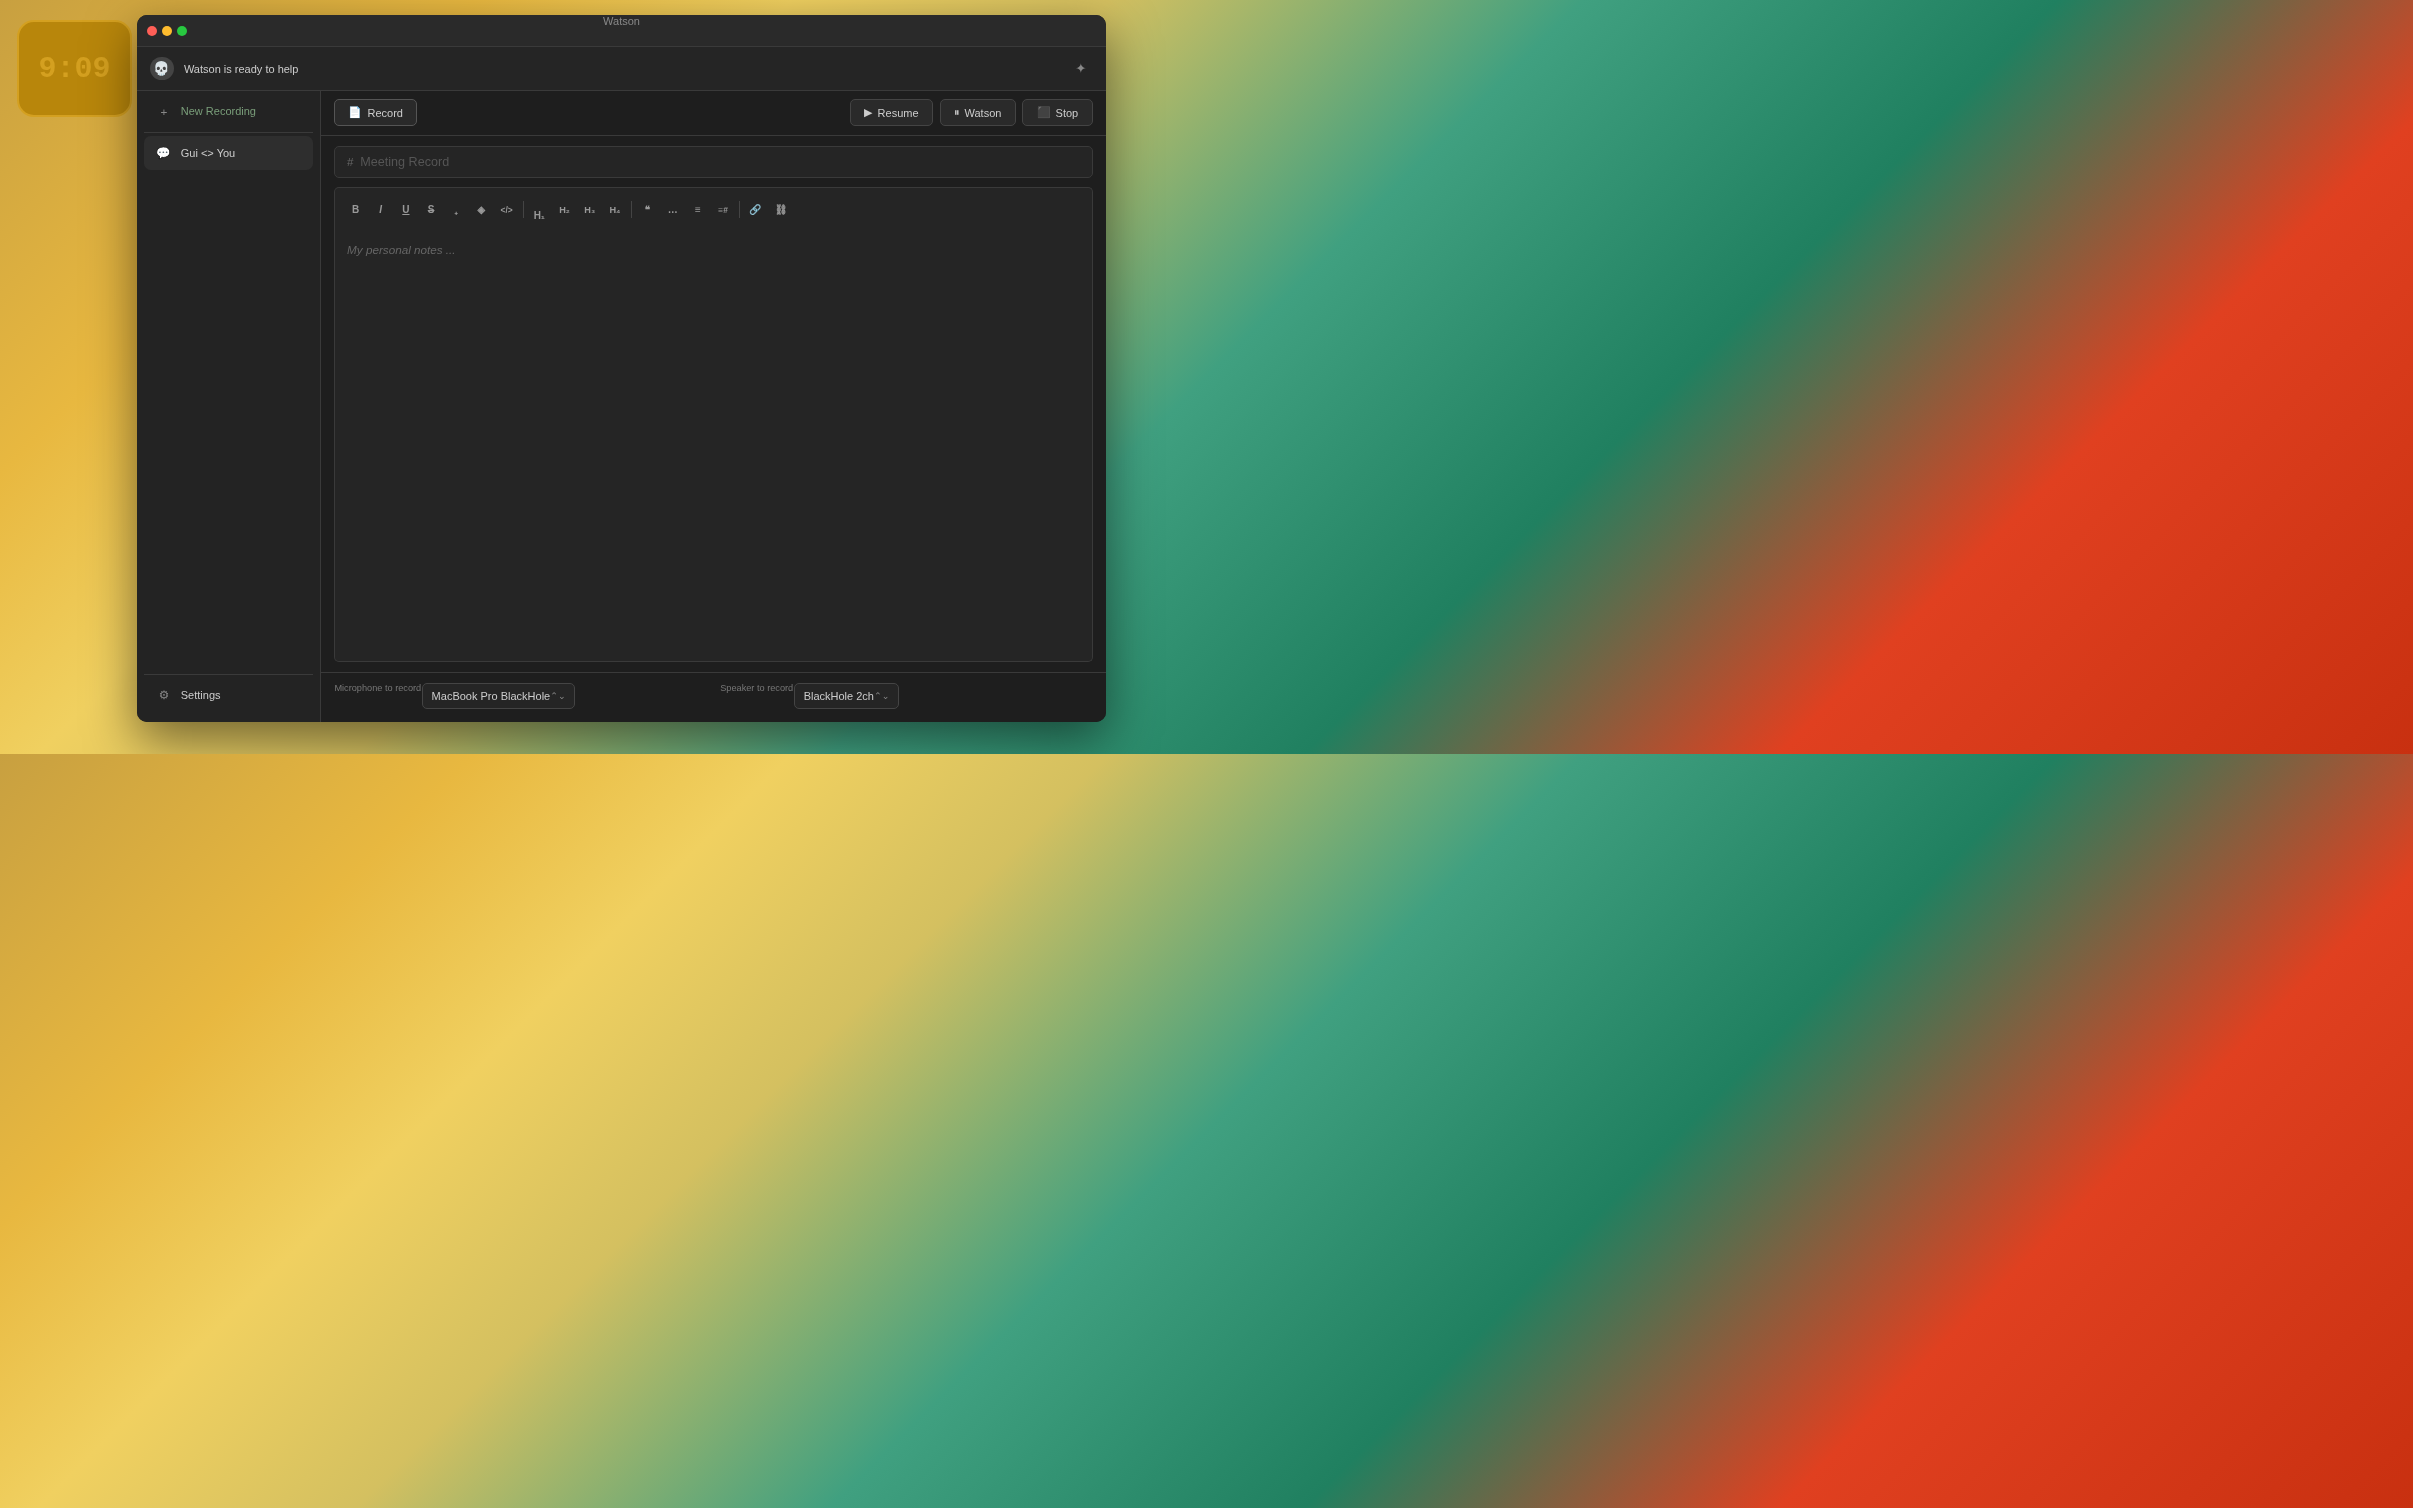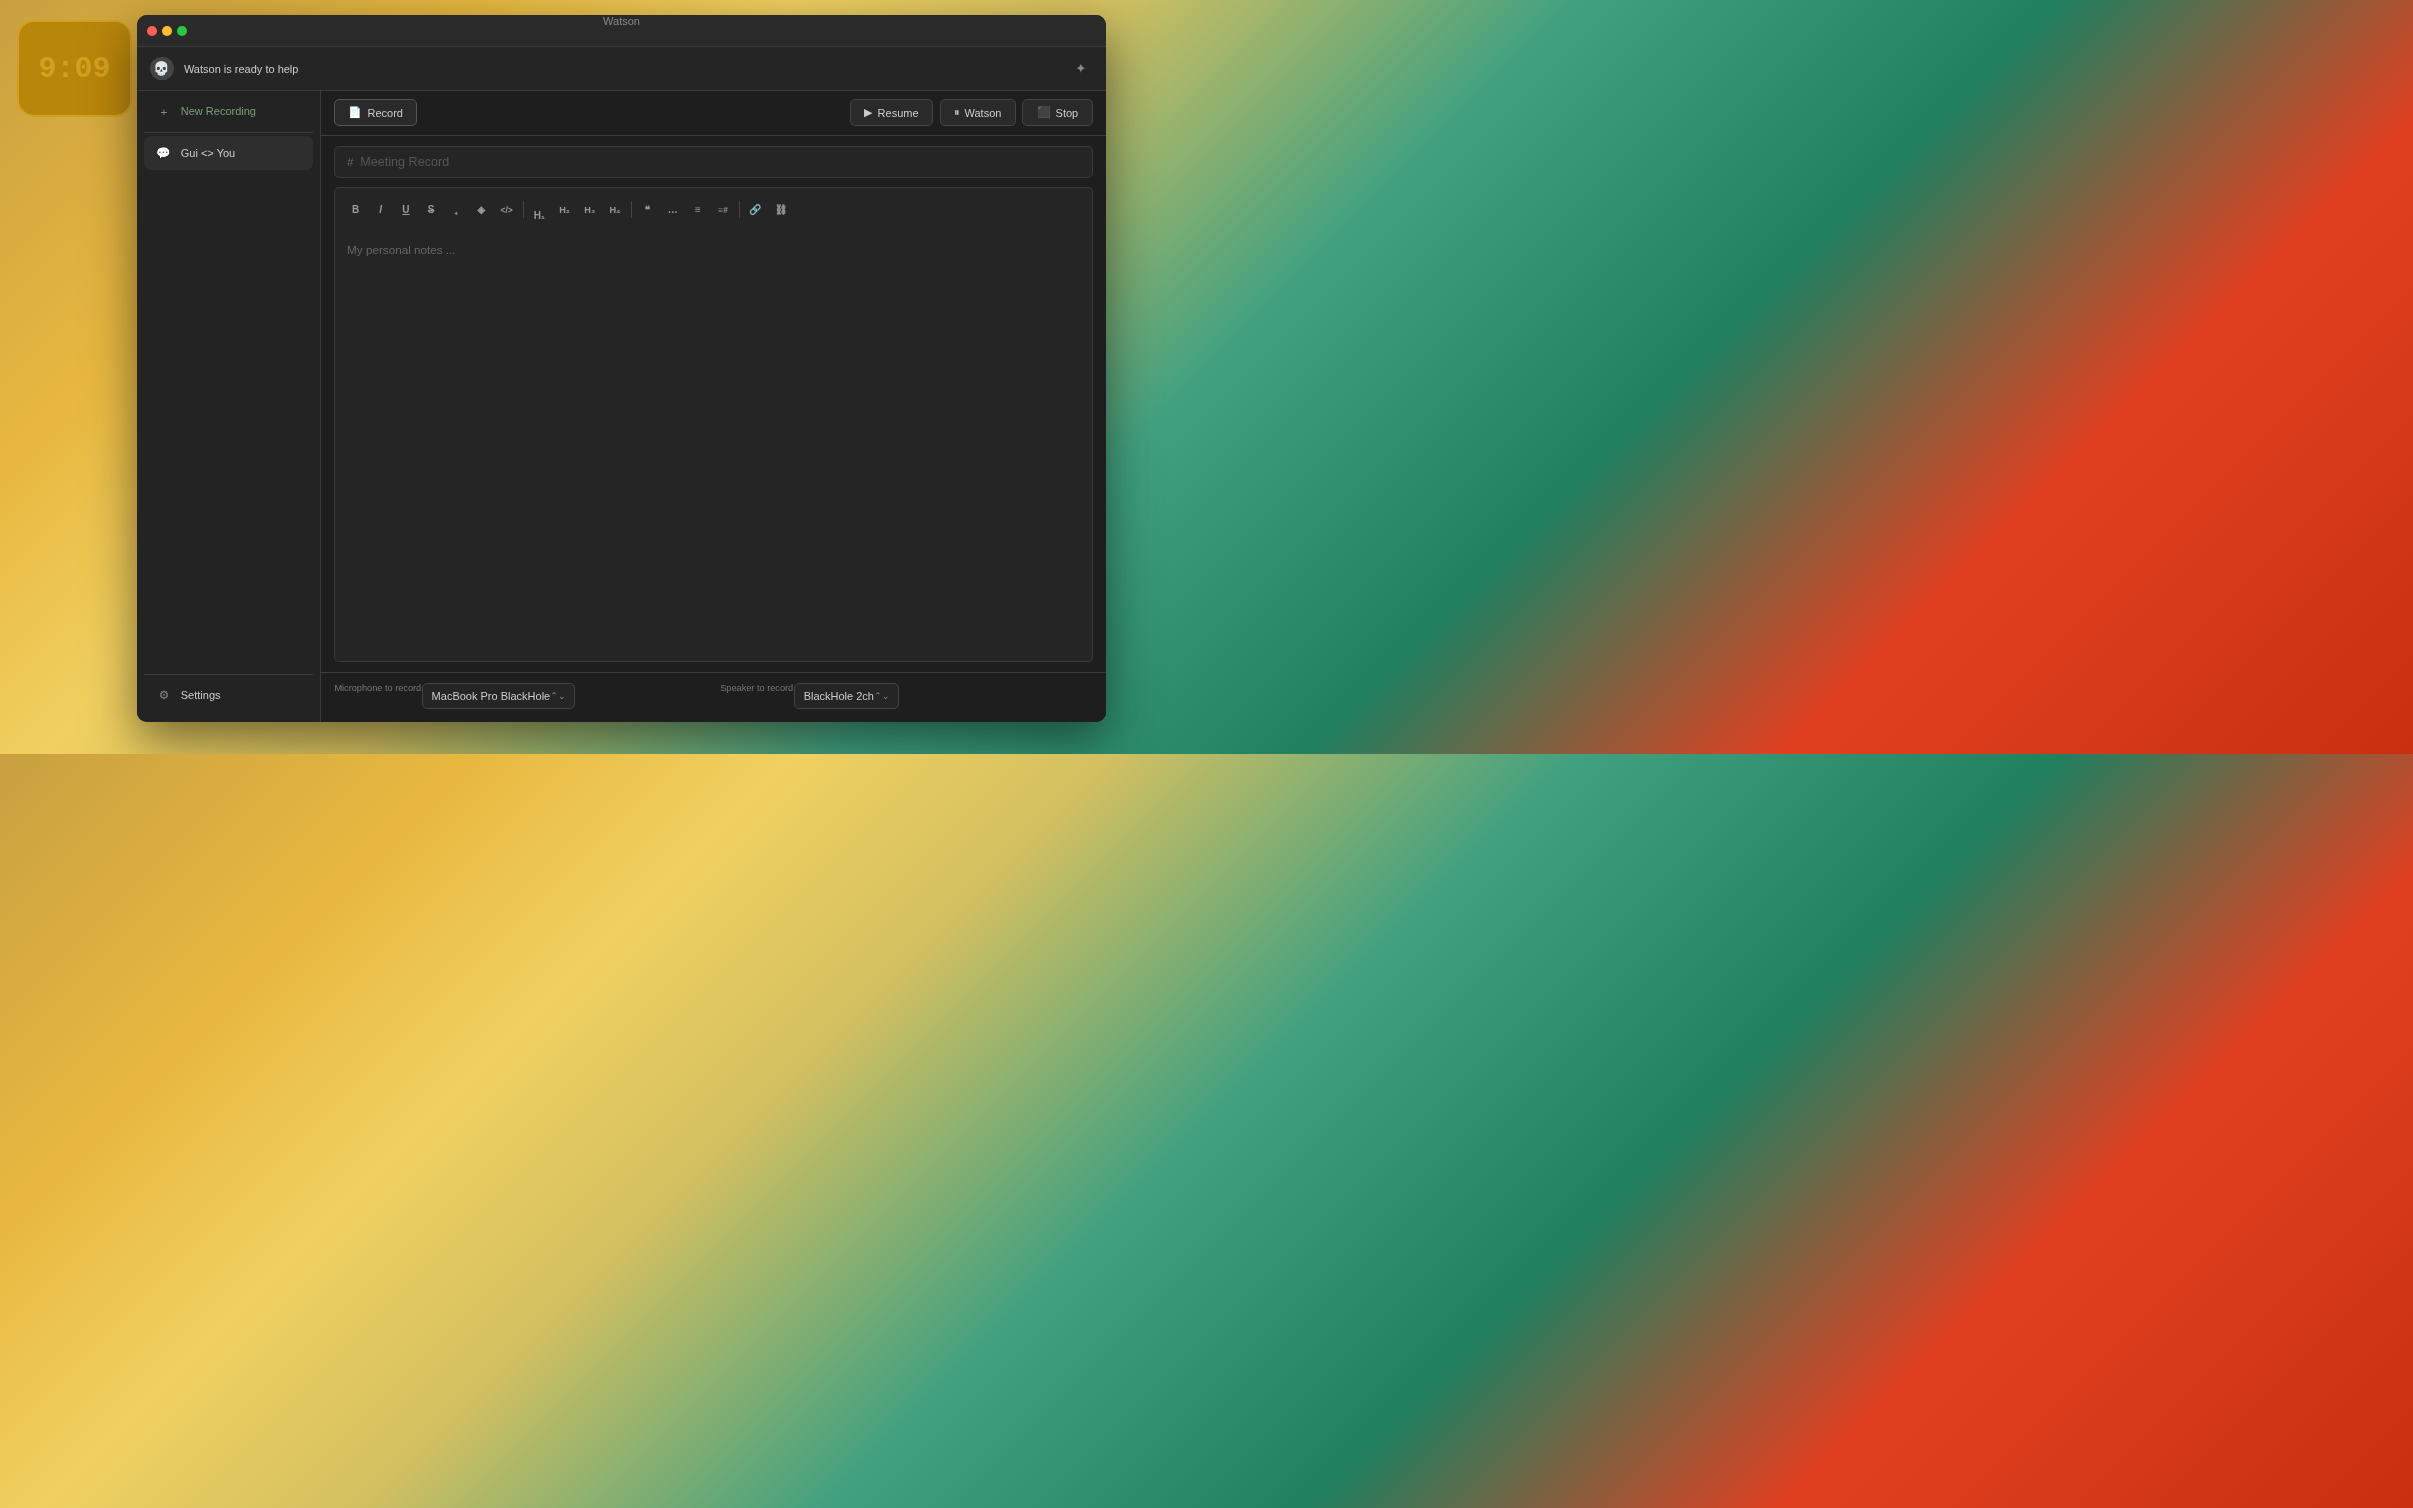--- a/index.html
+++ b/index.html
@@ -275,20 +275,21 @@
       background: #252525;
       border: 0.8px solid #3a3a3a;
       border-top: none;
       border-radius: 0 0 5px 5px;
       padding: 11.7px;
       color: #666;
       font-size: 11.7px;
       resize: none;
       outline: none;
       overflow-y: auto;
+      font-style: italic;
     }
 
     
     .footer {
       padding: 10px 13.4px 13.4px;
       border-top: 0.8px solid #3a3a3a;
       display: flex;
       gap: 13.4px;
       flex-shrink: 0;
     }

